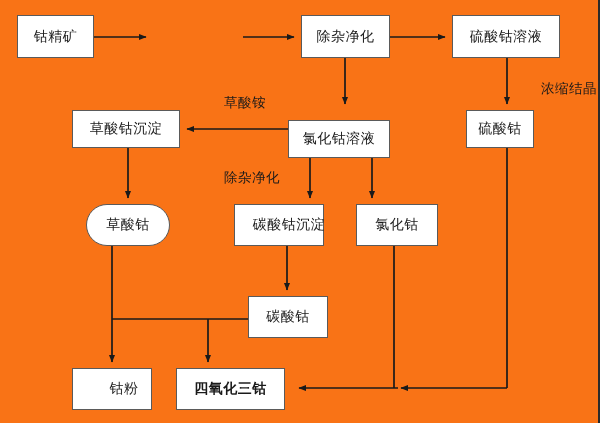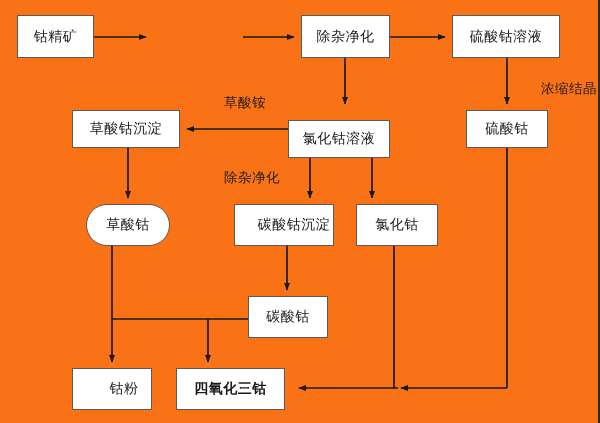--- a/index.html
+++ b/index.html
@@ -107,28 +107,28 @@
   <div class="node" style="left:452px;top:15px;width:108px;height:43px;">
     <span>硫酸钴溶液</span>
   </div>
 
   <div class="node" style="left:72px;top:110px;width:108px;height:38px;">
     <span>草酸钴沉淀</span>
   </div>
   <div class="node" style="left:288px;top:120px;width:102px;height:38px;">
     <span>氯化钴溶液</span>
   </div>
-  <div class="node" style="left:466px;top:110px;width:82px;height:38px;">
+  <div class="node" style="left:466px;top:110px;width:68px;height:38px;">
     <span>硫酸钴</span>
   </div>
 
   <div class="node" style="left:86px;top:204px;width:84px;height:42px;border-radius:21px;">
     <span>草酸钴</span>
   </div>
-  <div class="node" style="left:234px;top:204px;width:100px;height:42px;padding-left:20px;">
+  <div class="node" style="left:234px;top:204px;width:90px;height:42px;padding-left:20px;">
     <span>碳酸钴沉淀</span>
   </div>
   <div class="node" style="left:356px;top:204px;width:82px;height:42px;">
     <span>氯化钴</span>
   </div>
 
   <div class="node" style="left:248px;top:296px;width:80px;height:42px;">
     <span>碳酸钴</span>
   </div>
 

